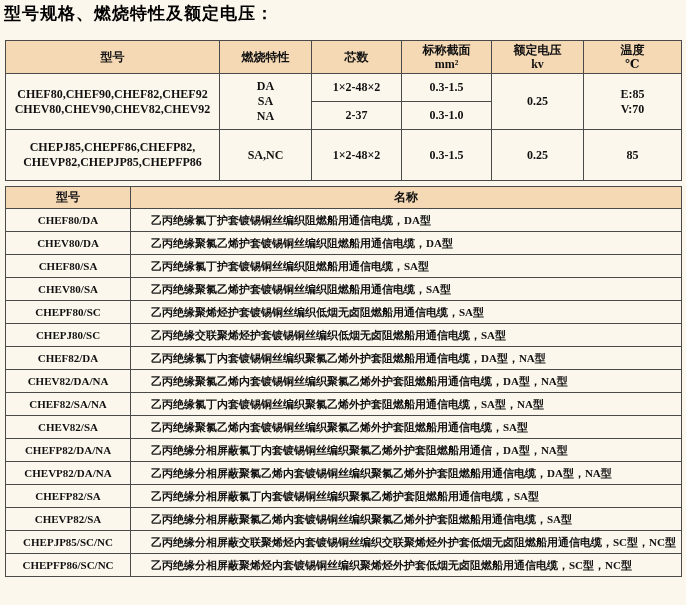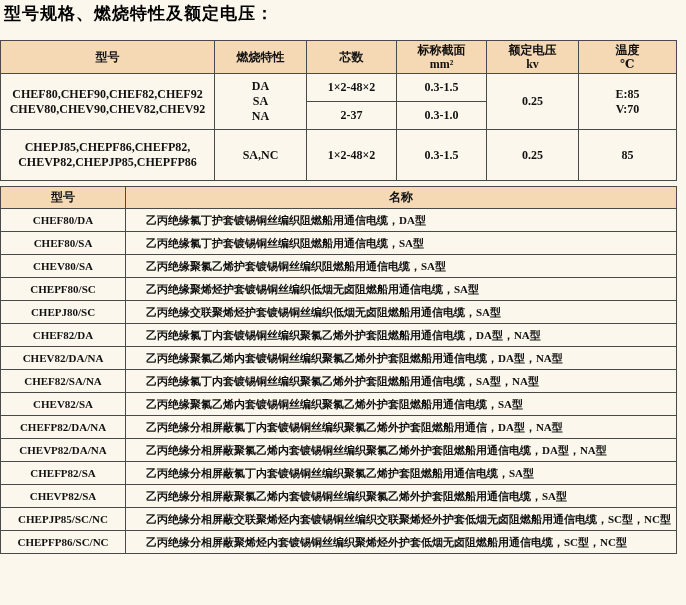--- a/index.html
+++ b/index.html
@@ -18,20 +18,21 @@
     color: #000;
     padding: 2px 0 3px 4px;
     letter-spacing: 1px;
     height: 40px;
     white-space: nowrap;
   }
   table {
     border-collapse: collapse;
     table-layout: fixed;
     width: 676px;
+    margin-left: 5px;
   }
   th, td {
     border: 1px solid var(--border, #4a4a4a);
     font-weight: bold;
     text-align: center;
     vertical-align: middle;
     padding: 0;
     overflow: hidden;
   }
   .hdr { background: var(--header-bg, #f5d9b5); }
@@ -132,20 +133,24 @@
       <th class="hdr">名称</th>
     </tr>
   </thead>
   <tbody>
 
       <tr>
         <td class="model-cell">CHEF80/DA</td>
         <td class="name-cell">乙丙绝缘氯丁护套镀锡铜丝编织阻燃船用通信电缆，DA型</td>
       </tr>
 
+      <tr>
+        <td class="model-cell">CHEV80/DA</td>
+        <td class="name-cell">乙丙绝缘聚氯乙烯护套镀锡铜丝编织阻燃船用通信电缆，DA型</td>
+      </tr>
 
       <tr>
         <td class="model-cell">CHEF80/SA</td>
         <td class="name-cell">乙丙绝缘氯丁护套镀锡铜丝编织阻燃船用通信电缆，SA型</td>
       </tr>
 
       <tr>
         <td class="model-cell">CHEV80/SA</td>
         <td class="name-cell">乙丙绝缘聚氯乙烯护套镀锡铜丝编织阻燃船用通信电缆，SA型</td>
       </tr>

